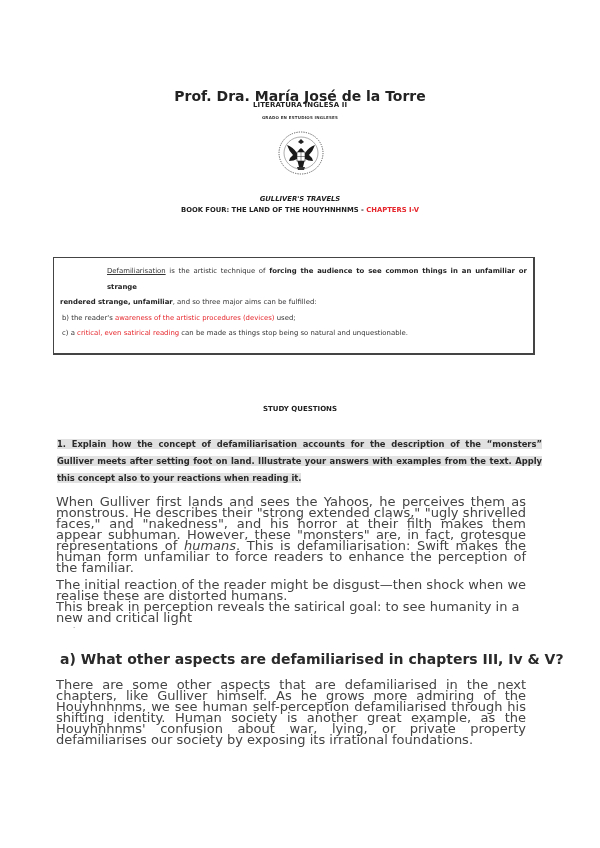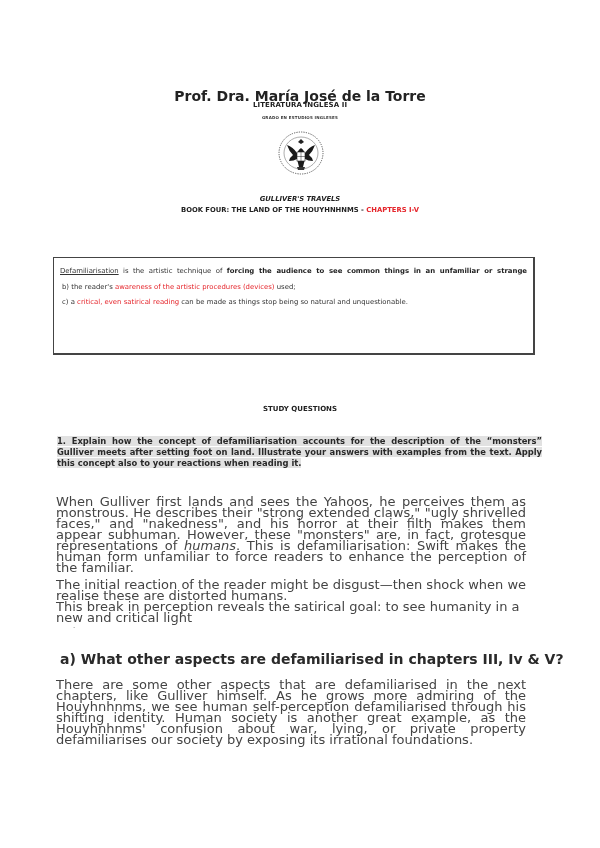--- a/index.html
+++ b/index.html
@@ -15,28 +15,28 @@
     .book-title { top: 195px; font-size: 6.8px; font-weight: bold; font-style: italic; color: #222; }
     .book-sub { top: 206px; font-size: 6.8px; font-weight: bold; color: #222; }
     .red { color: #e5252b; }
     .box {
       position: absolute; left: 53px; top: 257px; width: 482px; height: 98px;
       border: 1.5px solid #444; border-right-width: 2px; border-bottom-width: 2px;
       box-sizing: border-box; padding: 6px 6px 0 6px;
       font-size: 6.9px; line-height: 15.5px; color: #333;
     }
     .box p { margin: 0; }
-    .box .just { text-align: justify; text-align-last: justify; }
+    .box .just { text-align: justify; text-align-last: justify; margin-left: 47px; }
     .box b { color: #222; }
     .box .u { text-decoration: underline; }
     .box .item { padding-left: 2px; }
     .study { top: 405px; font-size: 7px; font-weight: bold; color: #222; }
     .q1 {
       position: absolute; left: 57px; top: 436px; width: 485px;
-      font-size: 8.4px; font-weight: bold; line-height: 11px; color: #2a2a2a;
+      font-size: 8.4px; font-weight: bold; line-height: 17px; color: #2a2a2a;
       text-align: justify;
     }
     .q1 .hl { background: #e1e1e1; box-decoration-break: clone; -webkit-box-decoration-break: clone; }
     .ans {
       position: absolute; left: 56px; width: 470px;
       font-size: 13px; line-height: 11px; color: #444; text-align: justify;
     }
     .ans p { margin: 0; }
     .ans1 { top: 496px; }
     .ans2 { top: 579px; text-align: left; }
@@ -62,20 +62,21 @@
   <rect x="22" y="22" width="8" height="9" fill="#fff" stroke="#222" stroke-width="0.6"></rect>
   <path d="M22 26.5 h8 M26 22 v9" stroke="#222" stroke-width="0.5"></path>
   <path d="M22 37 h8 l-1 3 h-6 z" fill="#333"></path>
 </svg>
 
 <div class="center book-title">GULLIVER'S TRAVELS</div>
 <div class="center book-sub"><span>BOOK FOUR: THE LAND OF THE HOUYHNHNMS - </span><span class="red">CHAPTERS I-V</span></div>
 
 <div class="box">
   <p class="just"><span class="u">Defamiliarisation</span><span> is the artistic technique of </span><b>forcing the audience to see common things in an unfamiliar or strange</b></p>
+  <p><b>rendered strange, unfamiliar</b><span>, and so three major aims can be fulfilled:</span></p>
   <p class="item"><span>b) the reader's </span><span class="red">awareness of the artistic procedures (devices)</span><span> used;</span></p>
   <p class="item"><span>c) a </span><span class="red">critical, even satirical reading</span><span> can be made as things stop being so natural and unquestionable.</span></p>
 </div>
 
 <div class="center study">STUDY QUESTIONS</div>
 
 <div class="q1"><span class="hl">1. Explain how the concept of defamiliarisation accounts for the description of the “monsters” Gulliver meets after setting foot on land. Illustrate your answers with examples from the text. Apply this concept also to your reactions when reading it.</span></div>
 
 <div class="ans ans1">
   <p><span>When Gulliver first lands and sees the Yahoos, he perceives them as monstrous. He describes their "strong extended claws," "ugly shrivelled faces," and "nakedness", and his horror at their filth makes them appear subhuman. However, these "monsters" are, in fact, grotesque representations of </span><i>humans</i><span>. This is defamiliarisation: Swift makes the human form unfamiliar to force readers to enhance the perception of the familiar.</span></p>

